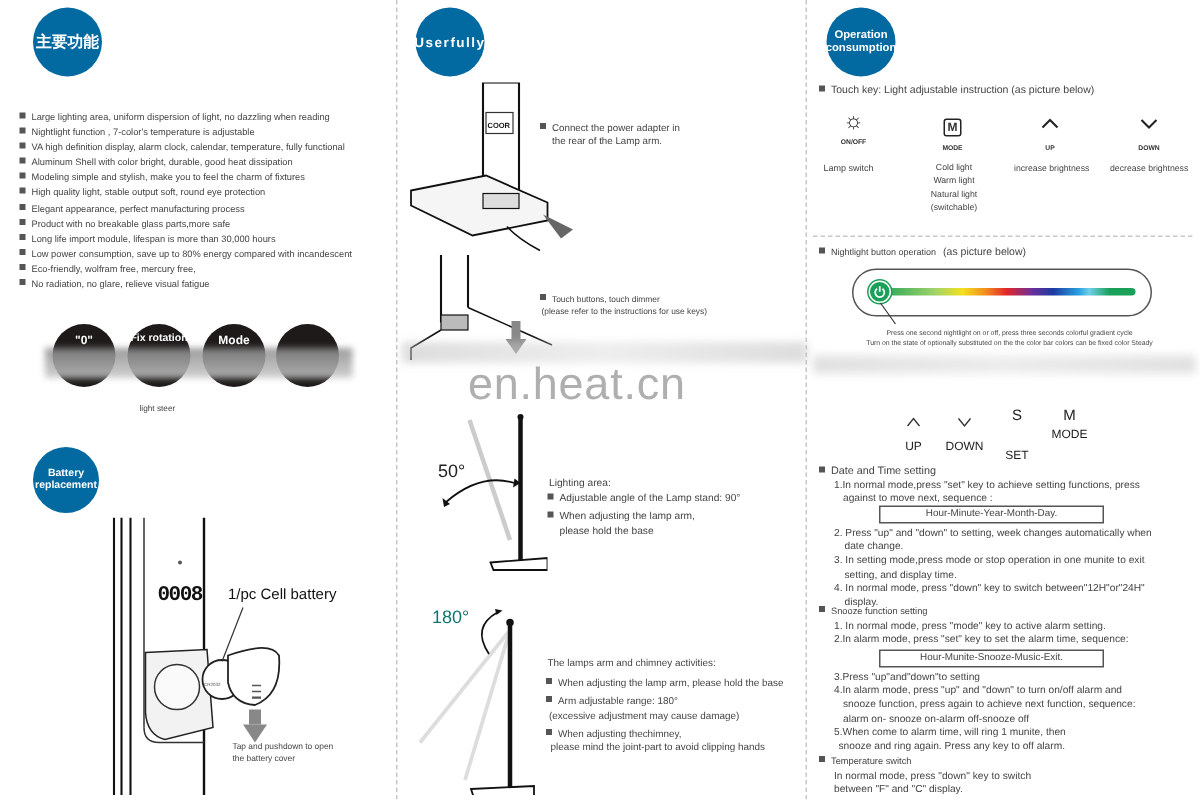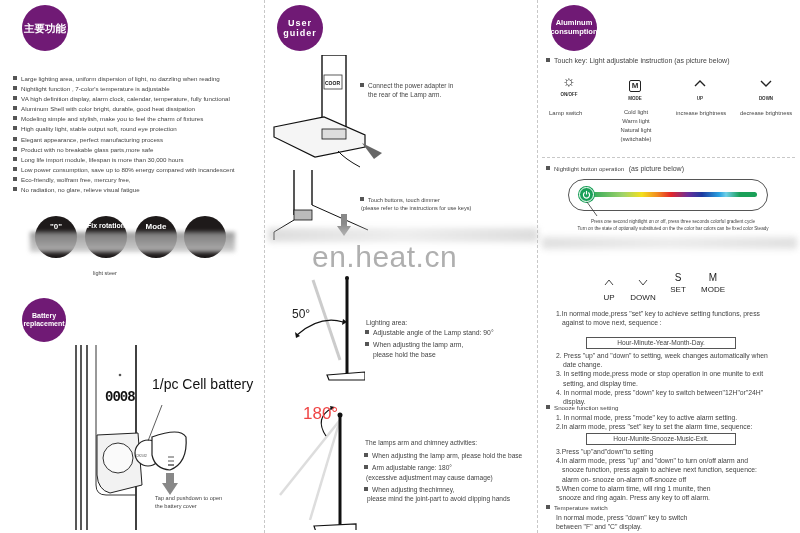--- a/index.html
+++ b/index.html
@@ -1,20 +1,20 @@
 <!DOCTYPE html>
 <html><head>
 <meta charset="utf-8">
 <style>
   * { box-sizing: border-box; margin: 0; padding: 0; }
   html, body { width: 800px; height: 533px; background: #ffffff; overflow: hidden; }
   body { position: relative; font-family: "DejaVu Sans", sans-serif; color: #333; }
   .abs { position: absolute; }
   .vdash { position: absolute; top: 0; width: 0; height: 533px; border-left: 1px dashed #c8c8c8; }
-  .badge { position: absolute; border-radius: 50%; background: #701a75; color: #fff;
+  .badge { position: absolute; border-radius: 50%; background: #0369a1; color: #fff;
            display: flex; align-items: center; justify-content: center; text-align: center;
            font-family: "Liberation Sans", sans-serif; font-weight: bold; line-height: 1.15; }
   .feat-list { position: absolute; left: 13px; top: 74px; width: 250px; list-style: none; }
   .feat-list li { font-family: "Liberation Sans", sans-serif; font-size: 6.2px; color: #444;
                   height: 10.1px; line-height: 10.1px; white-space: nowrap; }
   .sq { display: inline-block; width: 4px; height: 4px; background: #555; margin-right: 4px; vertical-align: 1px; }
   .small { font-family: "Liberation Sans", sans-serif; font-size: 6.3px; color: #444; line-height: 1.45; white-space: nowrap; }
   .mid { font-family: "Liberation Sans", sans-serif; font-size: 6.8px; color: #444; line-height: 1.4; white-space: nowrap; }
   .blurcirc { position: absolute; width: 42px; height: 42px; border-radius: 50%; background: #1e1a1a;
               color: #fff; font-size: 8px; font-weight: bold; text-align: center; padding-top: 6px;
@@ -79,29 +79,29 @@
   <path d="M82 92 Q110 82 116 92 Q118 118 100 125 Q85 124 82 110 Z" fill="#fff" stroke="#222" stroke-width="1.2"></path>
   <line x1="98" y1="112" x2="104" y2="112" stroke="#555" stroke-width="1"></line>
   <line x1="98" y1="116" x2="104" y2="116" stroke="#555" stroke-width="1"></line>
   <line x1="98" y1="120" x2="104" y2="120" stroke="#555" stroke-width="1.5"></line>
   <line x1="78" y1="96" x2="92" y2="60" stroke="#333" stroke-width="0.8"></line>
   <rect x="96" y="128" width="8" height="10" fill="#888"></rect>
   <polygon points="92,138 108,138 100,150" fill="#888"></polygon>
 </svg>
 <div class="abs" style="left:105px;top:389px;font-family:'Liberation Mono',monospace;font-size:14px;font-weight:bold;color:#111;letter-spacing:-1px;">0008</div>
 <div class="abs" style="left:136px;top:454px;font-family:'Liberation Sans',sans-serif;font-size:3px;color:#555;">CR2032</div>
-<div class="abs" style="left:152px;top:376px;font-family:'Liberation Sans',sans-serif;font-size:14px;color:#111;">1/pc Cell battery</div>
+<div class="abs" style="left:152px;top:391px;font-family:'Liberation Sans',sans-serif;font-size:10px;color:#111;">1/pc Cell battery</div>
 <div class="small abs" style="left:155px;top:494px;font-size:5.6px;">
   <div>Tap and pushdown to open</div>
   <div>the battery cover</div>
 </div>
 
-<div class="badge" style="left:277px;top:5px;width:46px;height:46px;font-size:9px;flex-direction:column;letter-spacing:1px;">
+<div class="badge" style="left:277px;top:5px;width:46px;height:46px;font-size:9px;letter-spacing:1px;">
   <span>User</span>
-  <span>guider</span>
+  <span>fully</span>
 </div>
 
 <svg class="abs" style="left:270px;top:55px;" width="120" height="120">
   <rect x="52" y="0" width="24" height="80" fill="#fff" stroke="#111" stroke-width="1.4"></rect>
   <rect x="54" y="20" width="18" height="14" fill="#fff" stroke="#333" stroke-width="0.8"></rect>
   <text x="55" y="30" font-size="5" font-family="Liberation Sans, sans-serif" font-weight="bold" fill="#111">COOR</text>
   <path d="M4 72 L54 62 L95 80 L95 92 L45 102 L4 82 Z" fill="#f5f5f5" stroke="#111" stroke-width="1.2"></path>
   <rect x="52" y="74" width="24" height="10" fill="#ddd" stroke="#111" stroke-width="0.8"></rect>
   <path d="M68 96 Q75 104 90 112" fill="none" stroke="#111" stroke-width="1"></path>
   <polygon points="92,88 112,98 104,104" fill="#666"></polygon>
@@ -146,32 +146,32 @@
 
 <svg class="abs" style="left:270px;top:400px;" width="90" height="130">
   <line x1="70" y1="20" x2="10" y2="95" stroke="#ddd" stroke-width="2.5"></line>
   <line x1="70" y1="20" x2="40" y2="120" stroke="#ddd" stroke-width="2.5"></line>
   <line x1="70" y1="15" x2="70" y2="128" stroke="#111" stroke-width="3"></line>
   <circle cx="70" cy="15" r="2.5" fill="#111"></circle>
   <path d="M62 8 Q44 18 56 36" fill="none" stroke="#111" stroke-width="1.2"></path>
   <polygon points="60,6 65,7 61,10" fill="#111"></polygon>
   <path d="M44 126 L86 124 L86 132 L46 132 Z" fill="#fff" stroke="#111" stroke-width="1.2"></path>
 </svg>
-<div class="abs" style="left:303px;top:404px;font-family:'Liberation Sans',sans-serif;font-size:17px;color:#ef4444;">180°</div>
+<div class="abs" style="left:288px;top:404px;font-family:'Liberation Sans',sans-serif;font-size:12px;color:#0f766e;">180°</div>
 <div class="mid abs" style="left:364px;top:438px;font-size:6.6px;">
   <div style="padding-left:1px;margin-bottom:4px;">The lamps arm and chimney activities:</div>
   <div style="margin-bottom:3px;"><span class="sq"></span><span>When adjusting the lamp arm, please hold the base</span></div>
   <div><span class="sq"></span><span>Arm adjustable range: 180°</span></div>
   <div style="padding-left:2px;margin-bottom:3px;">(excessive adjustment may cause damage)</div>
   <div><span class="sq"></span><span>When adjusting thechimney,</span></div>
   <div style="padding-left:3px;">please mind the joint-part to avoid clipping hands</div>
 </div>
 
 <div class="badge" style="left:551px;top:5px;width:46px;height:46px;font-size:7.5px;flex-direction:column;">
-  <span>Aluminum</span>
+  <span>Operation</span>
   <span>consumption</span>
 </div>
 
 <div class="mid abs" style="left:546px;top:56px;font-size:7px;">
   <span class="sq"></span><span>Touch key: Light adjustable instruction (as picture below)</span>
 </div>
 
 <div class="key" style="left:551px;top:73px;width:36px;">
   <div style="font-size:15px;line-height:16px;color:#222;">☼</div>
   <div style="font-size:4.5px;font-weight:bold;margin-top:3px;">ON/OFF</div>
@@ -233,28 +233,29 @@
   <div style="font-size:8px;color:#222;margin-top:2px;">UP</div>
 </div>
 <div class="key" style="left:628px;top:273px;width:30px;">
   <svg width="12" height="10">
       <polyline points="2,3 6,8 10,3" fill="none" stroke="#333" stroke-width="0.9"></polyline>
     </svg>
   <div style="font-size:8px;color:#222;margin-top:2px;">DOWN</div>
 </div>
 <div class="key" style="left:668px;top:273px;width:20px;">
   <div style="font-size:10px;line-height:10px;color:#222;">S</div>
-  <div style="font-size:8px;color:#222;margin-top:2px;">SET</div>
+  <div style="font-size:8px;color:#222;margin-top:16px;">SET</div>
 </div>
 <div class="key" style="left:698px;top:273px;width:30px;">
   <div style="font-size:10px;line-height:10px;color:#222;">M</div>
   <div style="font-size:8px;color:#222;margin-top:2px;">MODE</div>
 </div>
 
 <div class="mid abs" style="left:546px;top:309px;font-size:7.2px;line-height:1.35;">
+  <div><span class="sq"></span><span>Date and Time setting</span></div>
   <div style="padding-left:10px;font-size:6.8px;">1.In normal mode,press   "set" key to achieve setting functions, press</div>
   <div style="padding-left:16px;font-size:6.8px;">against to move next, sequence :</div>
 </div>
 <div class="seqbox" style="left:586px;top:337px;width:150px;height:12px;">Hour-Minute-Year-Month-Day.</div>
 <div class="mid abs" style="left:556px;top:351px;font-size:6.8px;line-height:1.35;">
   <div>2. Press "up" and "down" to setting, week changes automatically when</div>
   <div style="padding-left:7px;">date change.</div>
   <div>3. In setting mode,press mode or stop operation in one munite to exit</div>
   <div style="padding-left:7px;">setting, and display time.</div>
   <div>4. In normal mode, press   "down" key to switch between"12H"or"24H"</div>

